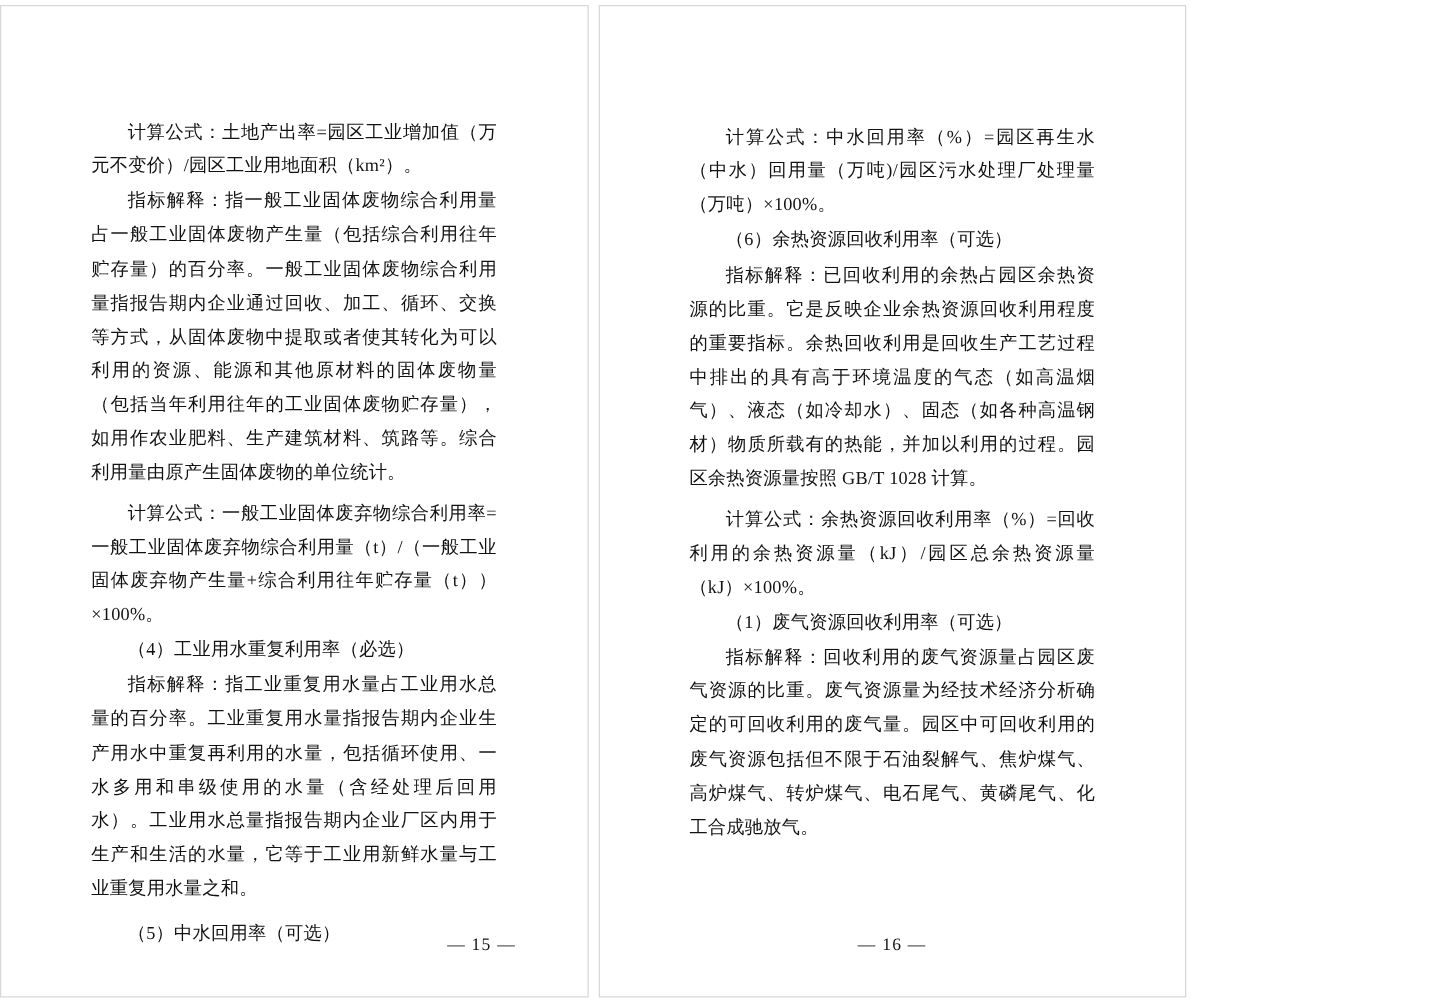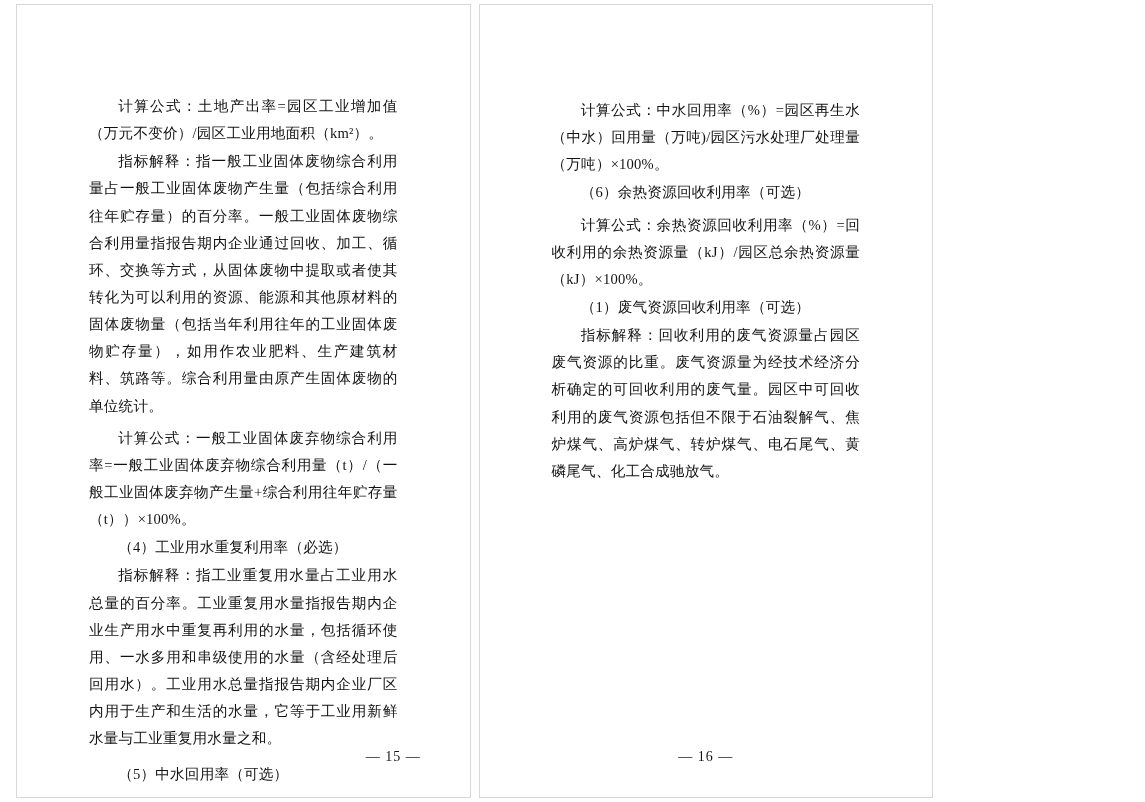--- a/index.html
+++ b/index.html
@@ -13,21 +13,21 @@
     font-family: "Liberation Serif", "DejaVu Serif", serif;
     overflow: hidden;
   }
   .spread {
     display: flex;
     width: 949px;
     height: 802px;
     box-sizing: border-box;
     background: #ffffff;
     gap: 8px;
-    padding: 4px 16px;
+    padding: 4px 0;
   }
   .page {
     position: relative;
     width: 560px;
     height: 794px;
     box-sizing: border-box;
     border: 1px solid #d8d8d8;
     background: #ffffff;
     overflow: hidden;
   }
@@ -94,20 +94,21 @@
       <p class="para indent">（5）中水回用率（可选）</p>
     </div>
     <div class="page-number">— 15 —</div>
   </div>
 
   <div class="page page-right">
     <div class="page-inner">
       <div class="gap-sm"></div>
       <p class="para indent">计算公式：中水回用率（%）=园区再生水（中水）回用量（万吨)/园区污水处理厂处理量（万吨）×100%。</p>
       <p class="para indent">（6）余热资源回收利用率（可选）</p>
+      <p class="para indent">指标解释：已回收利用的余热占园区余热资源的比重。它是反映企业余热资源回收利用程度的重要指标。余热回收利用是回收生产工艺过程中排出的具有高于环境温度的气态（如高温烟气）、液态（如冷却水）、固态（如各种高温钢材）物质所载有的热能，并加以利用的过程。园区余热资源量按照 GB/T 1028 计算。</p>
       <div class="gap-sm"></div>
       <p class="para indent">计算公式：余热资源回收利用率（%）=回收利用的余热资源量（kJ）/园区总余热资源量（kJ）×100%。</p>
       <p class="para indent">（1）废气资源回收利用率（可选）</p>
       <p class="para indent">指标解释：回收利用的废气资源量占园区废气资源的比重。废气资源量为经技术经济分析确定的可回收利用的废气量。园区中可回收利用的废气资源包括但不限于石油裂解气、焦炉煤气、高炉煤气、转炉煤气、电石尾气、黄磷尾气、化工合成驰放气。</p>
       <div class="gap-sm"></div>
     </div>
     <div class="page-number">— 16 —</div>
   </div>
 
 </div>

